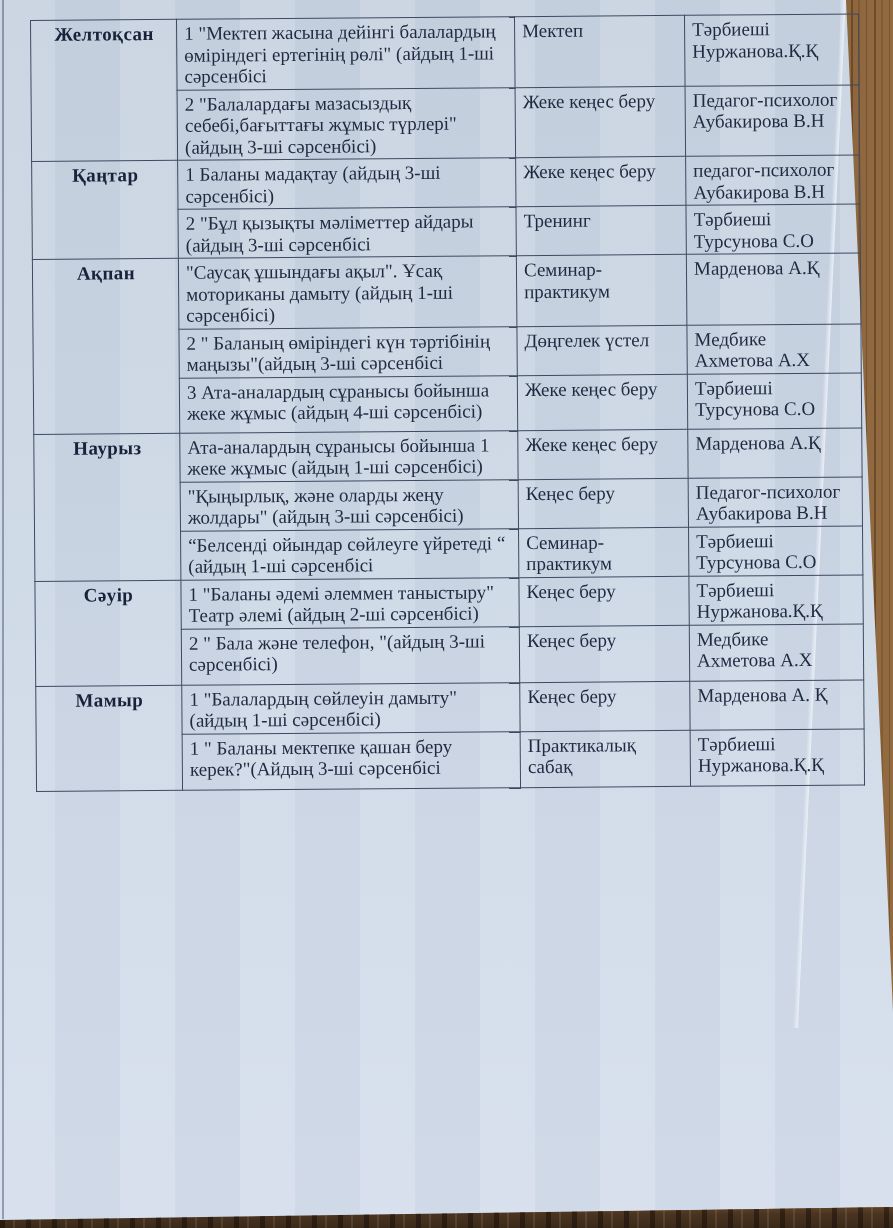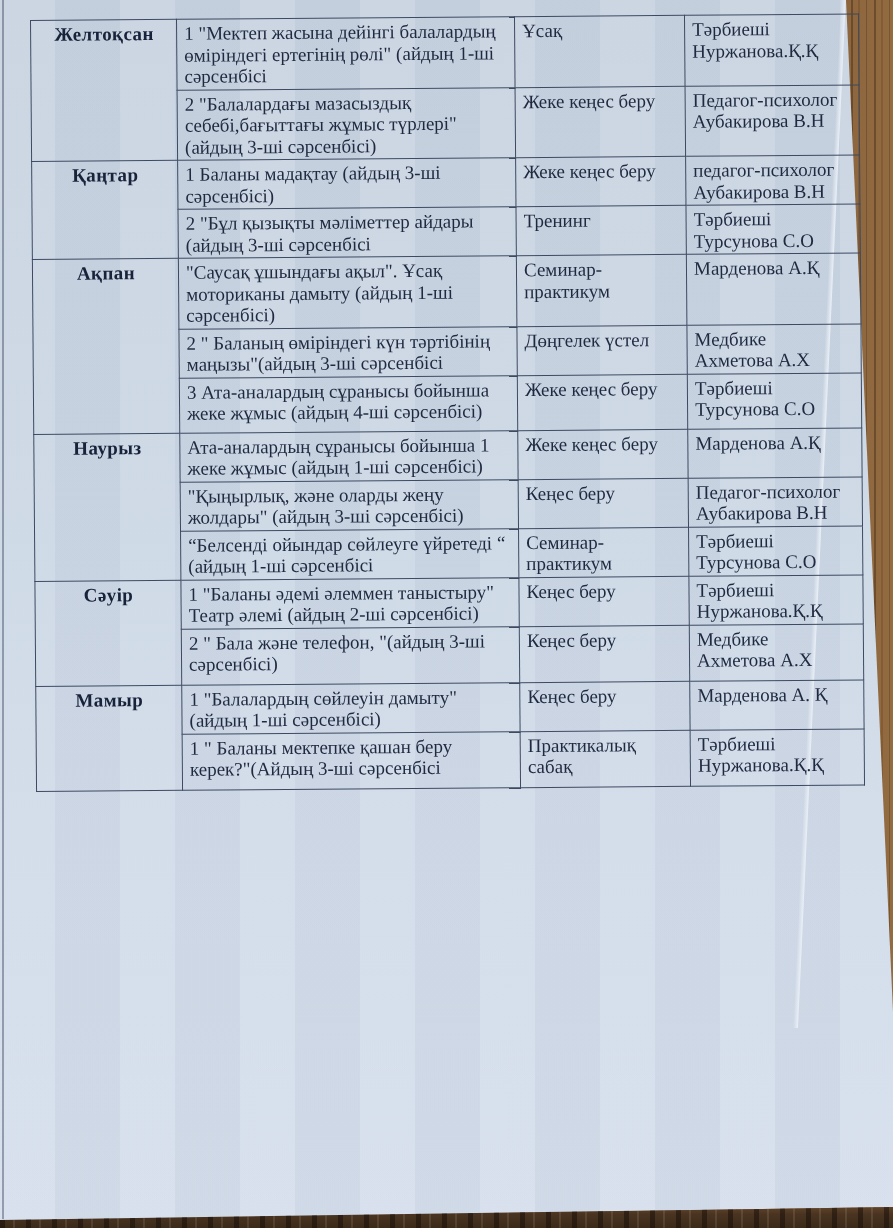--- a/index.html
+++ b/index.html
@@ -81,21 +81,21 @@
     <colgroup>
       <col style="width:146px">
       <col style="width:338px">
       <col style="width:170px">
       <col style="width:174px">
     </colgroup>
     <tbody>
         <tr style="height: 64px;">
           <td class="month-cell" rowspan="2">Желтоқсан</td>
           <td class="topic-cell">1 "Мектеп жасына дейінгі балалардың өміріндегі ертегінің рөлі" (айдың 1-ші сәрсенбісі</td>
-          <td class="format-cell">Ұсақ</td>
+          <td class="format-cell">Мектеп</td>
           <td class="person-cell">Тәрбиеші
 Нуржанова.Қ.Қ</td>
         </tr>
         <tr style="height: 58px;">
           <td class="topic-cell">2 "Балалардағы мазасыздық себебі,бағыттағы жұмыс түрлері" (айдың 3-ші сәрсенбісі)</td>
           <td class="format-cell">Жеке кеңес беру</td>
           <td class="person-cell">Педагог-психолог
 Аубакирова В.Н</td>
         </tr>
         <tr style="height: 38px;">

